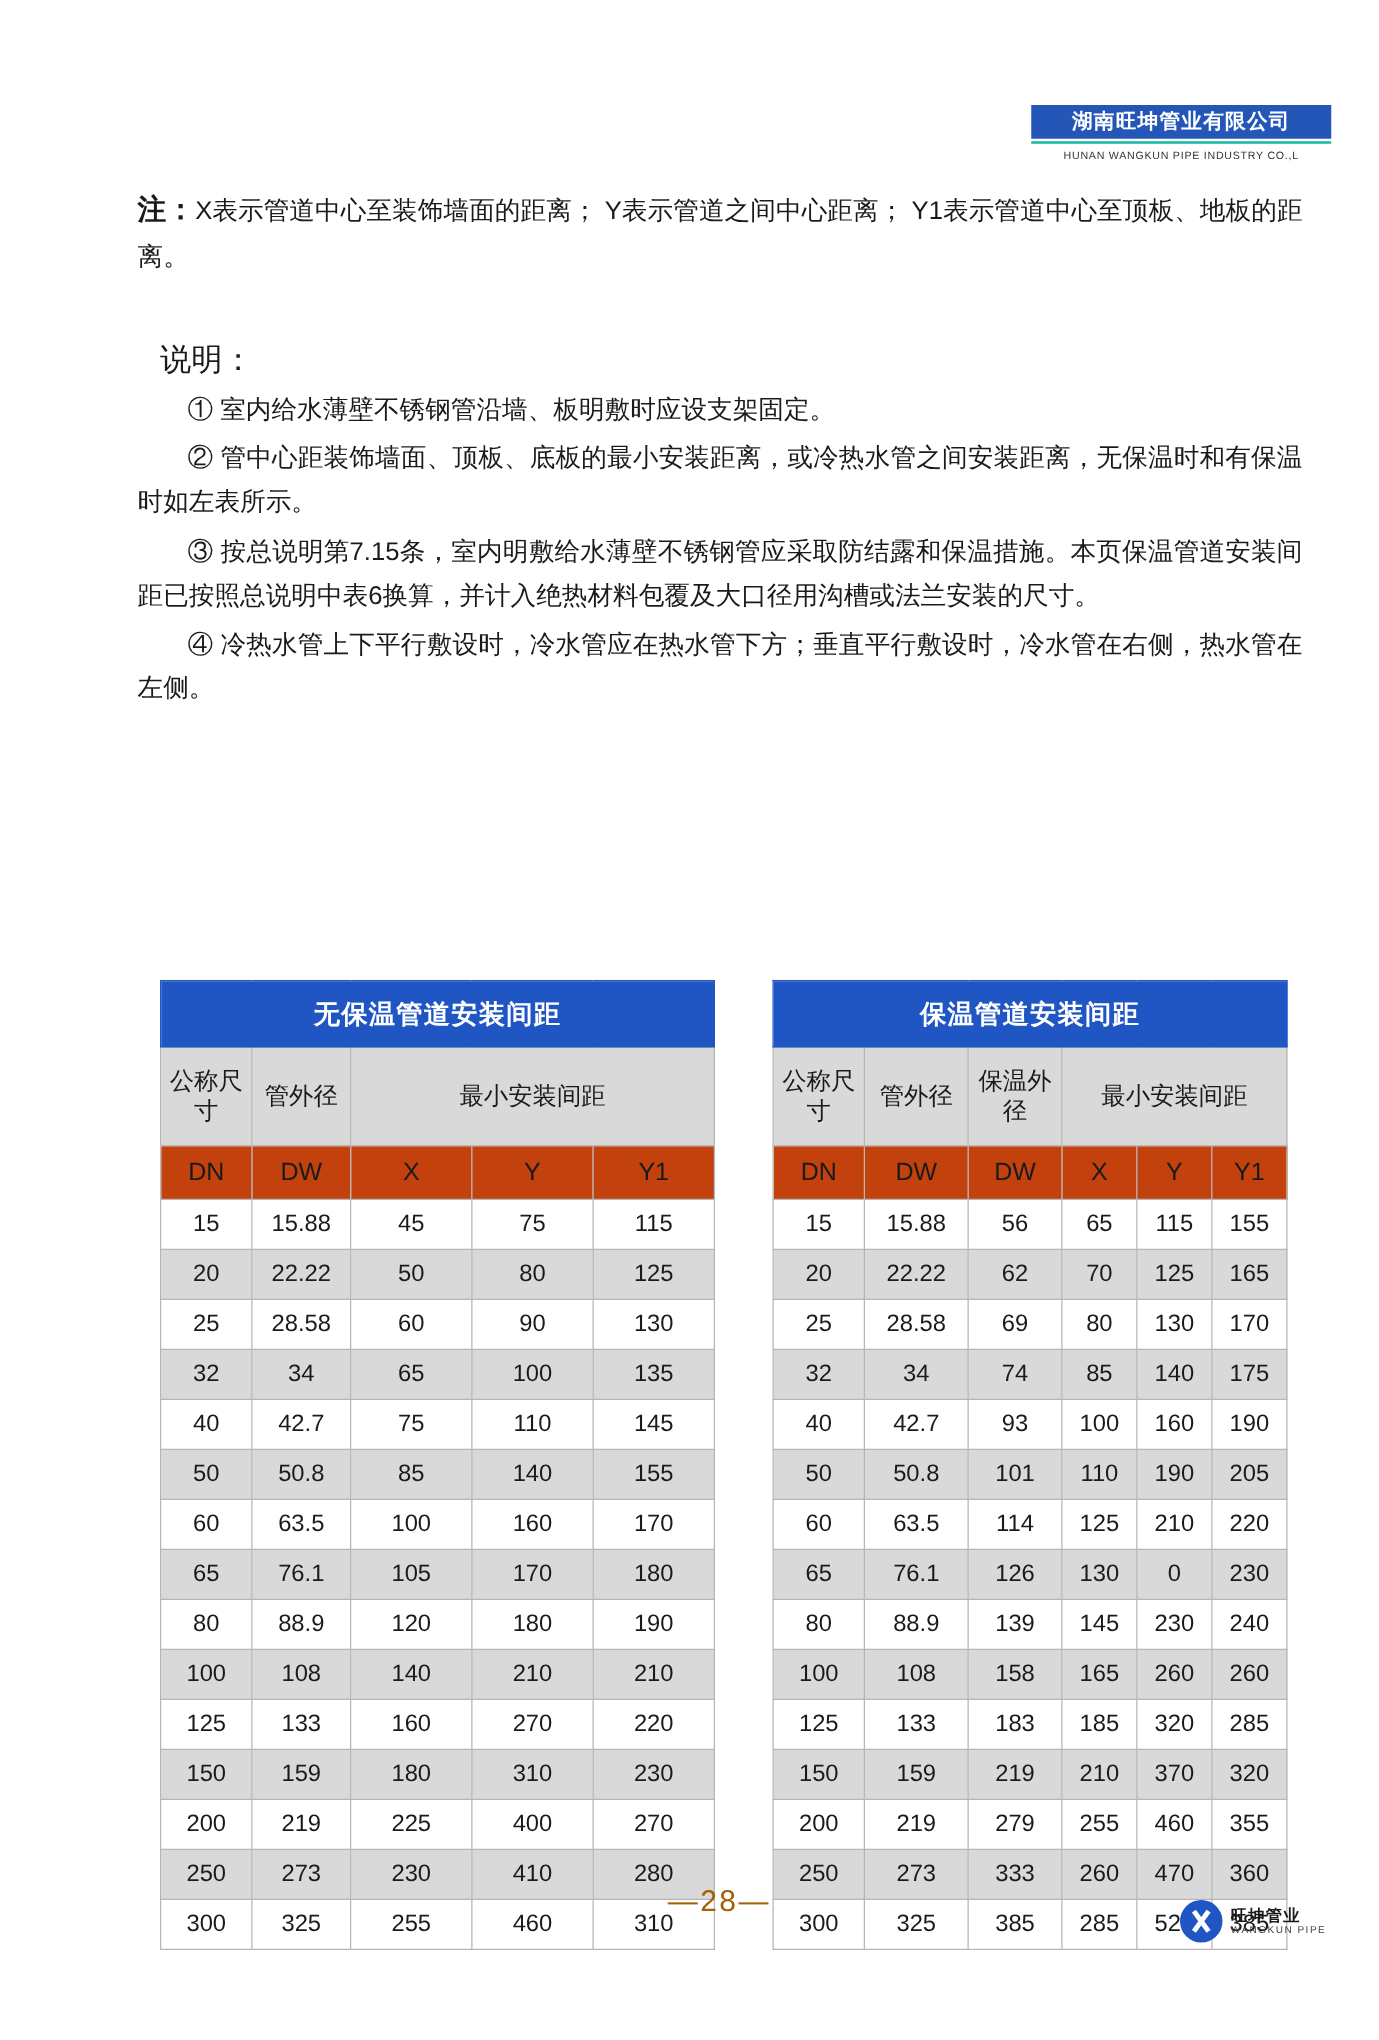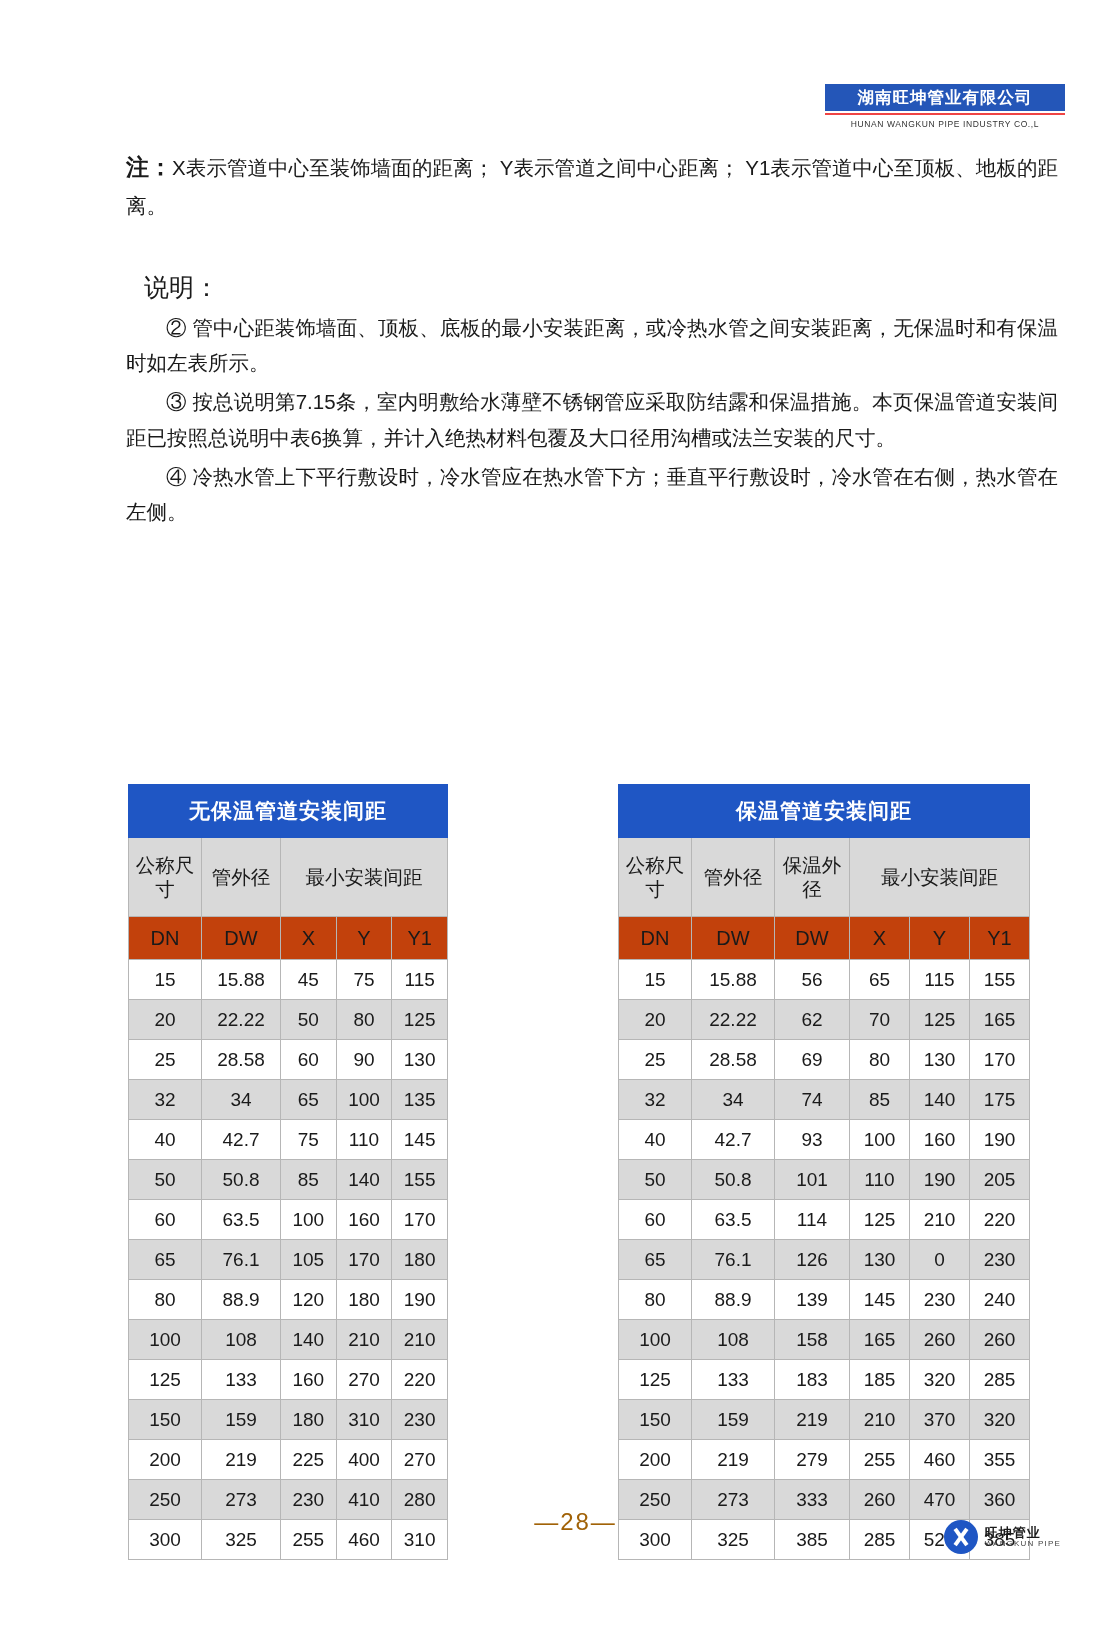--- a/index.html
+++ b/index.html
@@ -39,29 +39,29 @@
     font-weight: bold;
     letter-spacing: 1px;
     padding: 4px 0 5px 0;
     line-height: 1.1;
   }
   .header .en {
     color: #333333;
     font-size: 8.5px;
     letter-spacing: 0.6px;
     padding-top: 4px;
-    border-top: 2px solid #ef4444;
+    border-top: 2px solid #14b8a6;
     margin-top: 2px;
   }
 
   
   .content {
     position: absolute;
     top: 148px;
-    left: 102px;
+    left: 86px;
     width: 932px;
   }
   p {
     margin: 0;
     font-size: 20.5px;
     line-height: 1.72;
     text-align: justify;
   }
   .note-lead {
     font-weight: bold;
@@ -86,21 +86,21 @@
     left: 104px;
     width: 902px;
     display: flex;
     justify-content: space-between;
   }
   table {
     border-collapse: collapse;
     font-size: 19px;
     background: #ffffff;
   }
-  table.t1 { width: 320px; }
+  table.t1 { width: 444px; }
   table.t2 { width: 412px; }
   th, td {
     border: 1px solid #b6b6b6;
     text-align: center;
     vertical-align: middle;
     padding: 0;
     height: 39px;
     font-weight: normal;
     color: #1a1a1a;
   }
@@ -189,20 +189,21 @@
     <div class="en">HUNAN WANGKUN PIPE INDUSTRY CO.,L</div>
   </div>
 
   <div class="content">
     <p>
       <span class="note-lead">注：</span><span>X表示管道中心至装饰墙面的距离； Y表示管道之间中心距离； Y1表示管道中心至顶板、地板的距离。</span>
     </p>
 
     <div class="section-title">说明：</div>
 
+    <p class="item">① 室内给水薄壁不锈钢管沿墙、板明敷时应设支架固定。</p>
     <p class="item">② 管中心距装饰墙面、顶板、底板的最小安装距离，或冷热水管之间安装距离，无保温时和有保温时如左表所示。</p>
     <p class="item">③ 按总说明第7.15条，室内明敷给水薄壁不锈钢管应采取防结露和保温措施。本页保温管道安装间距已按照总说明中表6换算，并计入绝热材料包覆及大口径用沟槽或法兰安装的尺寸。</p>
     <p class="item">④ 冷热水管上下平行敷设时，冷水管应在热水管下方；垂直平行敷设时，冷水管在右侧，热水管在左侧。</p>
   </div>
 
   <div class="tables">
 
     <table class="t1">
       <tbody>
           <tr class="title-row">

